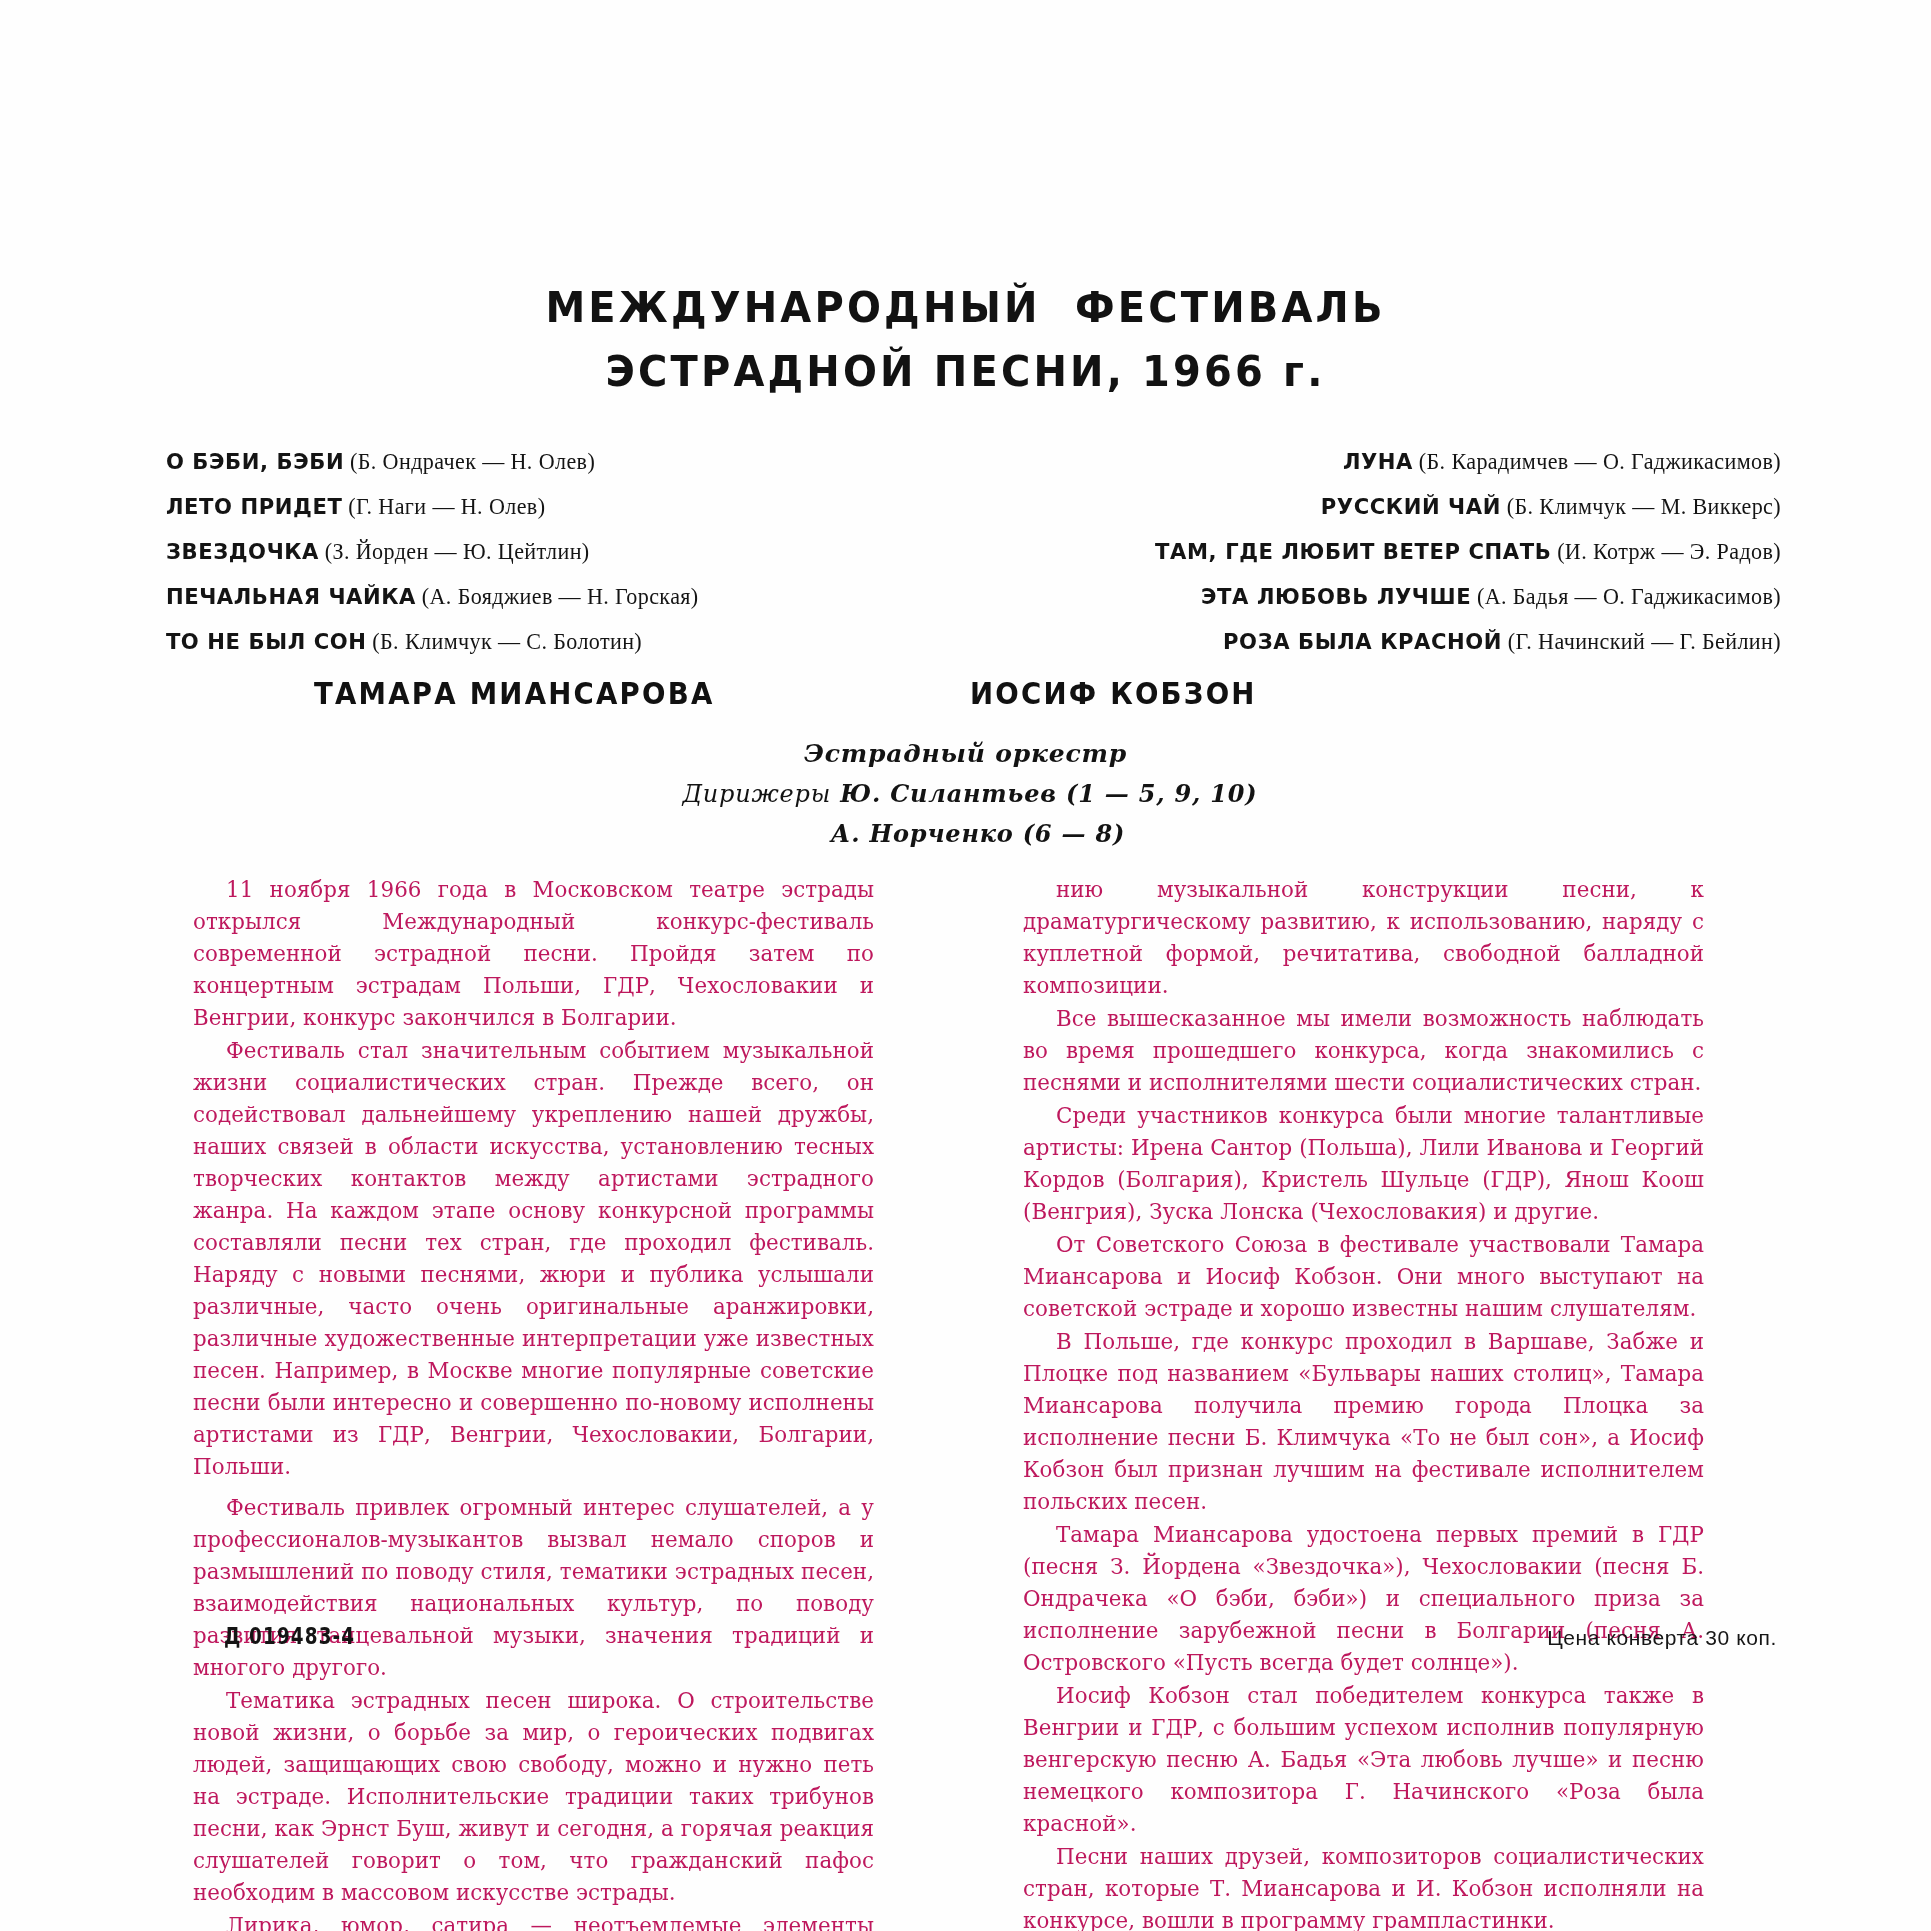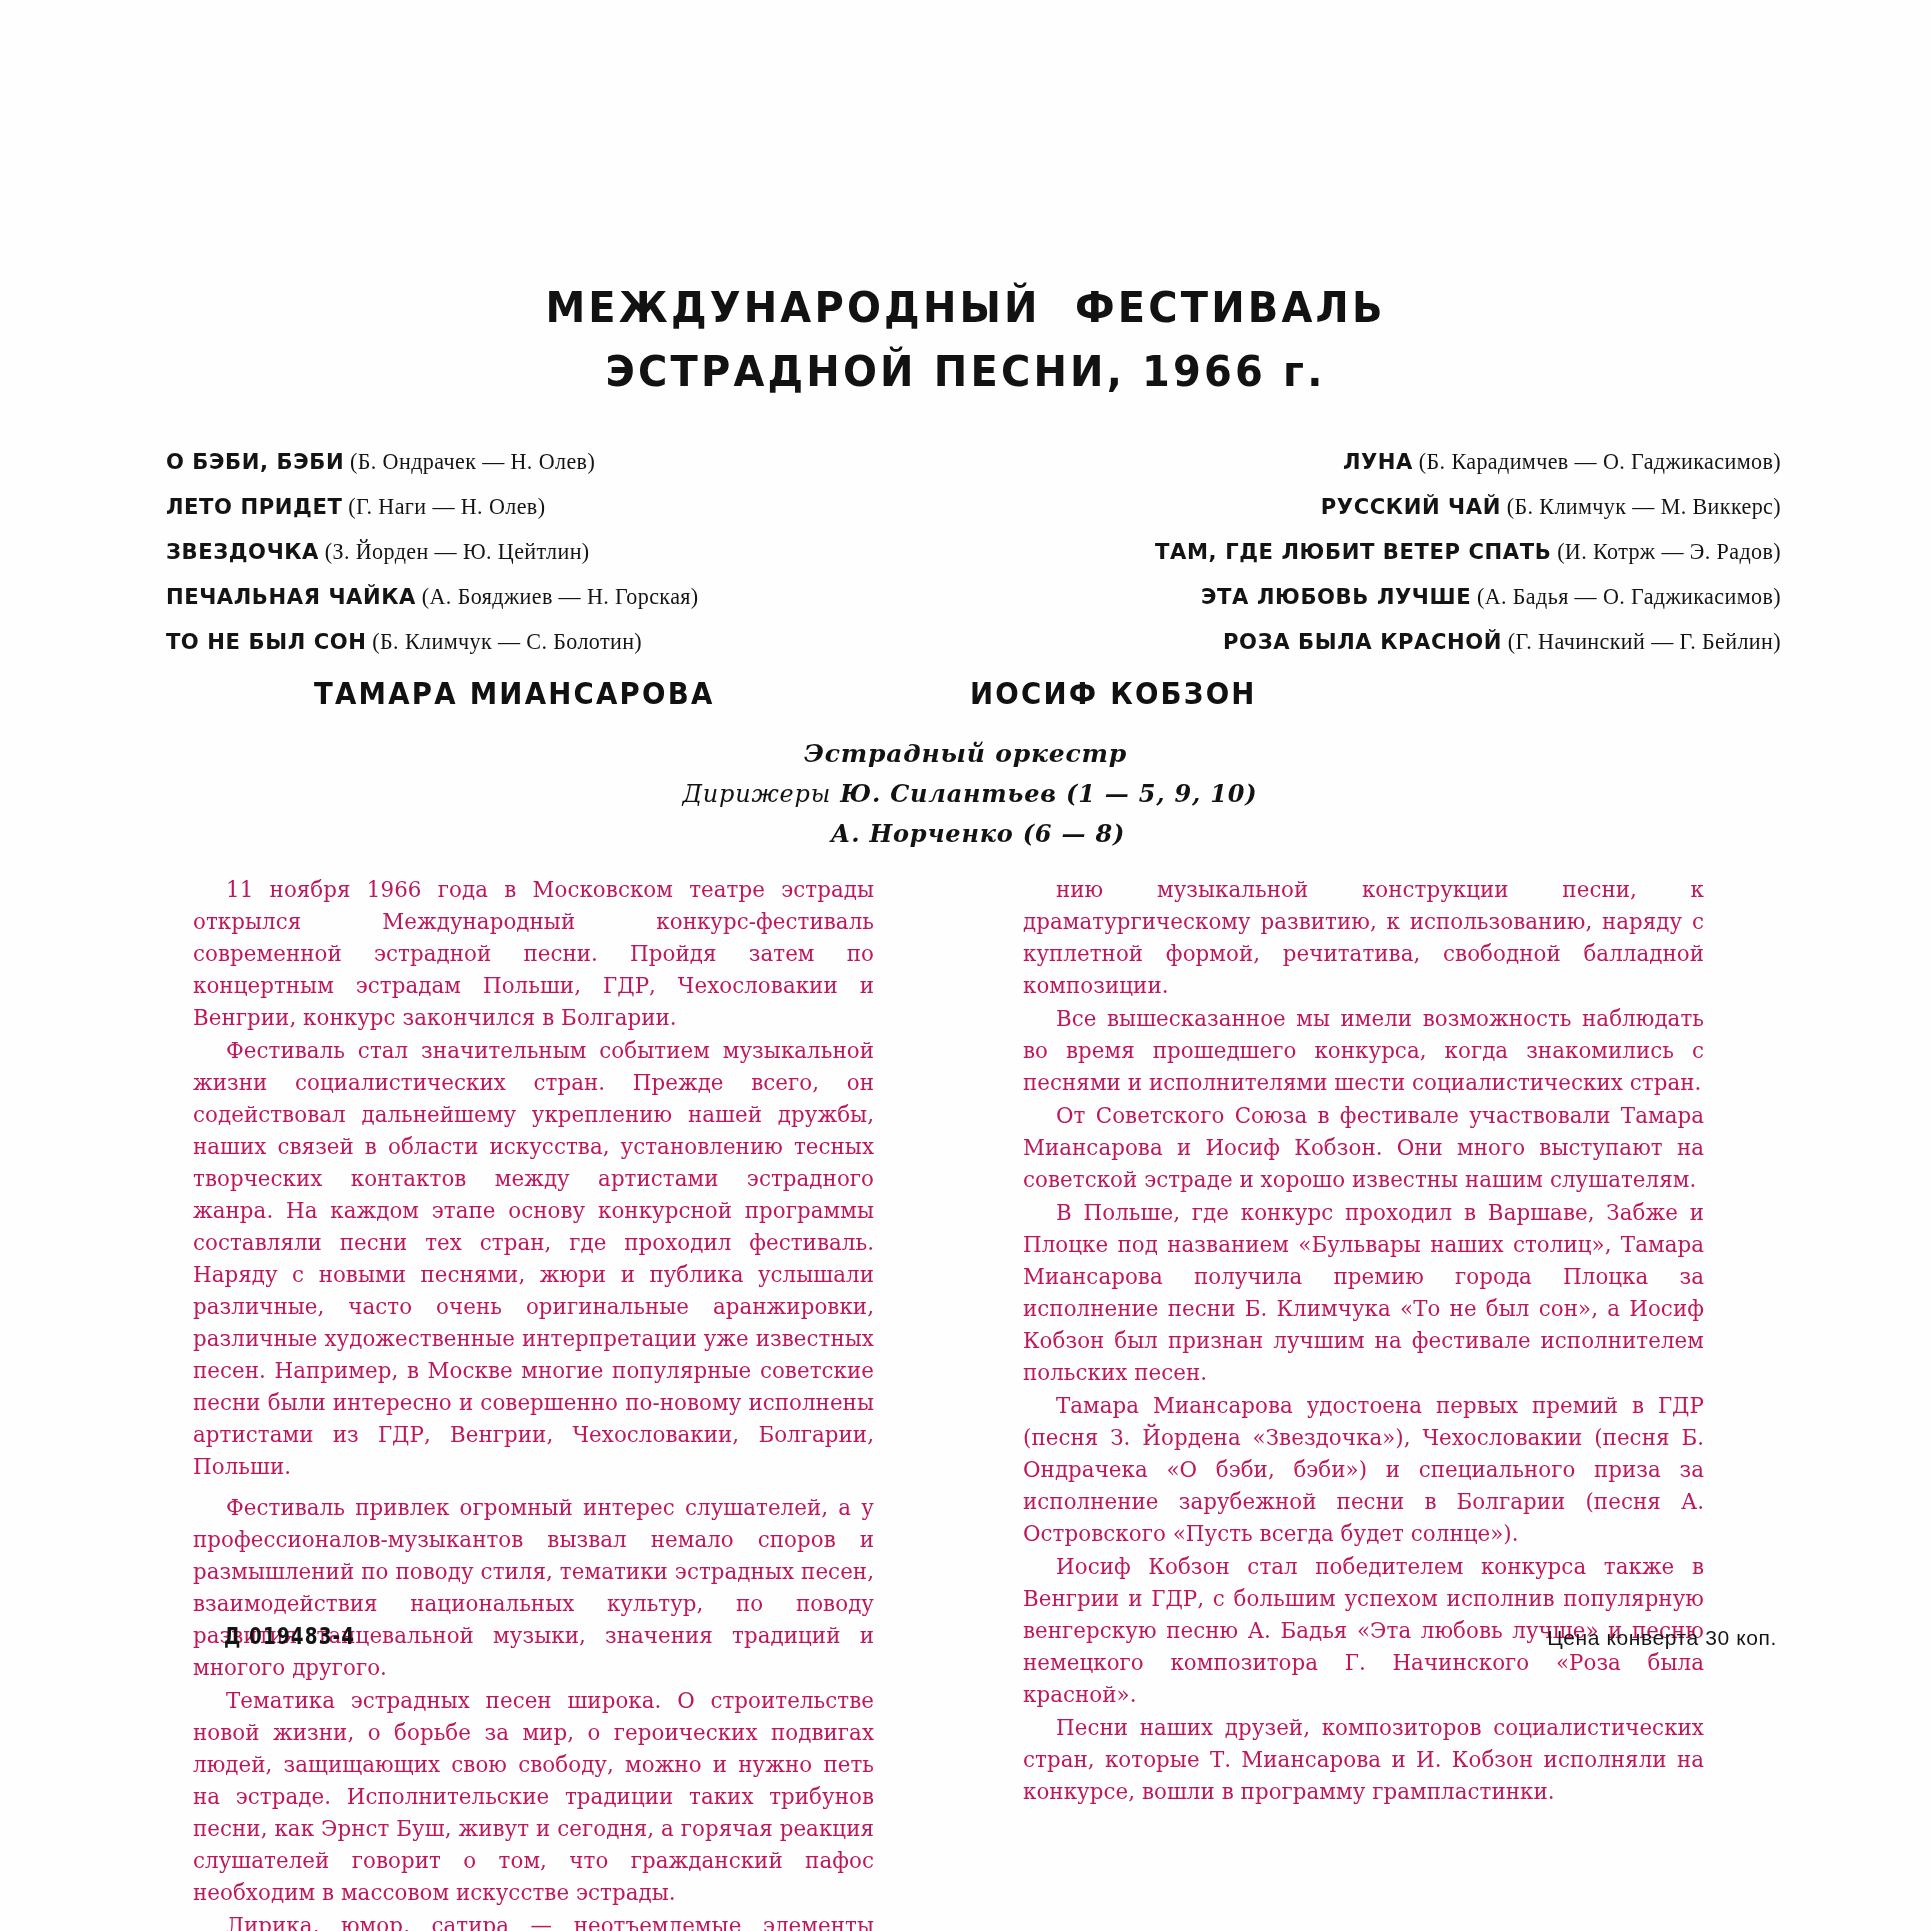--- a/index.html
+++ b/index.html
@@ -263,20 +263,21 @@
     <div class="col left">
       <p>11 ноября 1966 года в Московском театре эстрады открылся Между­народный конкурс-фестиваль современной эстрадной песни. Пройдя затем по концертным эстрадам Польши, ГДР, Чехословакии и Венгрии, конкурс закончился в Болгарии.</p>
       <p>Фестиваль стал значительным событием музыкальной жизни социалисти­ческих стран. Прежде всего, он содействовал дальнейшему укреплению нашей дружбы, наших связей в области искусства, установлению тесных творческих контактов между артистами эстрадного жанра. На каждом этапе основу конкурсной программы составляли песни тех стран, где про­ходил фестиваль. Наряду с новыми песнями, жюри и публика услышали различные, часто очень оригинальные аранжировки, различные художест­венные интерпретации уже известных песен. Например, в Москве многие популярные советские песни были интересно и совершенно по-новому ис­полнены артистами из ГДР, Венгрии, Чехословакии, Болгарии, Польши.</p>
       <p class="gap-before">Фестиваль привлек огромный интерес слушателей, а у профессионалов-музыкантов вызвал немало споров и размышлений по поводу стиля, тема­тики эстрадных песен, взаимодействия национальных культур, по поводу развития танцевальной музыки, значения традиций и многого другого.</p>
       <p>Тематика эстрадных песен широка. О строительстве новой жизни, о борьбе за мир, о героических подвигах людей, защищающих свою свободу, можно и нужно петь на эстраде. Исполнительские традиции таких трибу­нов песни, как Эрнст Буш, живут и сегодня, а горячая реакция слушате­лей говорит о том, что гражданский пафос необходим в массовом искусстве эстрады.</p>
       <p>Лирика, юмор, сатира — неотъемлемые элементы творчества композито­ров, поэтов, певцов, работающих в области песни. Бесспорно, что и формы эстрадных песен могут быть самыми разнообразными. В последнее время у композиторов многих стран заметно тяготение к расширению и обогаще-</p>
     </div>
     <div class="col right">
       <p>нию музыкальной конструкции песни, к драматургическому развитию, к использованию, наряду с куплетной формой, речитатива, свободной баллад­ной композиции.</p>
       <p>Все вышесказанное мы имели возможность наблюдать во время про­шедшего конкурса, когда знакомились с песнями и исполнителями шести социалистических стран.</p>
+      <p>Среди участников конкурса были многие талантливые артисты: Ирена Сантор (Польша), Лили Иванова и Георгий Кордов (Болгария), Кристель Шульце (ГДР), Янош Коош (Венгрия), Зуска Лонска (Чехословакия) и другие.</p>
       <p>От Советского Союза в фестивале участвовали Тамара Миансарова и Иосиф Кобзон. Они много выступают на советской эстраде и хорошо из­вестны нашим слушателям.</p>
       <p>В Польше, где конкурс проходил в Варшаве, Забже и Плоцке под на­званием «Бульвары наших столиц», Тамара Миансарова получила премию города Плоцка за исполнение песни Б. Климчука «То не был сон», а Иосиф Кобзон был признан лучшим на фестивале исполнителем польских песен.</p>
       <p>Тамара Миансарова удостоена первых премий в ГДР (песня З. Йордена «Звездочка»), Чехословакии (песня Б. Ондрачека «О бэби, бэби») и спе­циального приза за исполнение зарубежной песни в Болгарии (песня А. Островского «Пусть всегда будет солнце»).</p>
       <p>Иосиф Кобзон стал победителем  конкурса также в Венгрии и ГДР, с большим успехом исполнив популярную венгерскую песню А. Бадья «Эта любовь лучше» и песню немецкого композитора Г. Начинского «Роза была красной».</p>
       <p>Песни наших друзей,  композиторов социалистических стран, которые Т. Миансарова и И. Кобзон исполняли на конкурсе, вошли в программу грампластинки.</p>
 
     </div>
   </div>
 
   <div class="footer">

